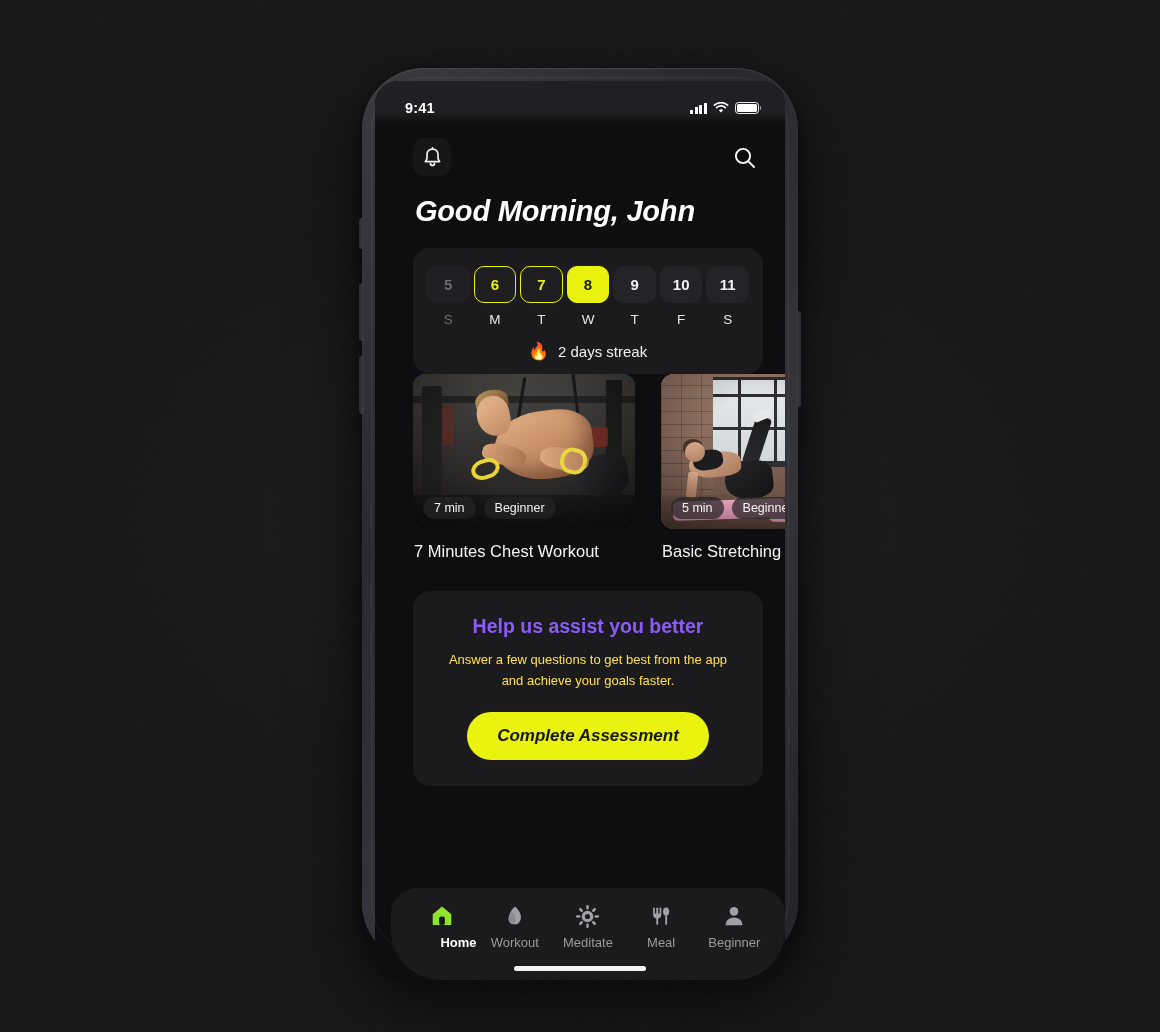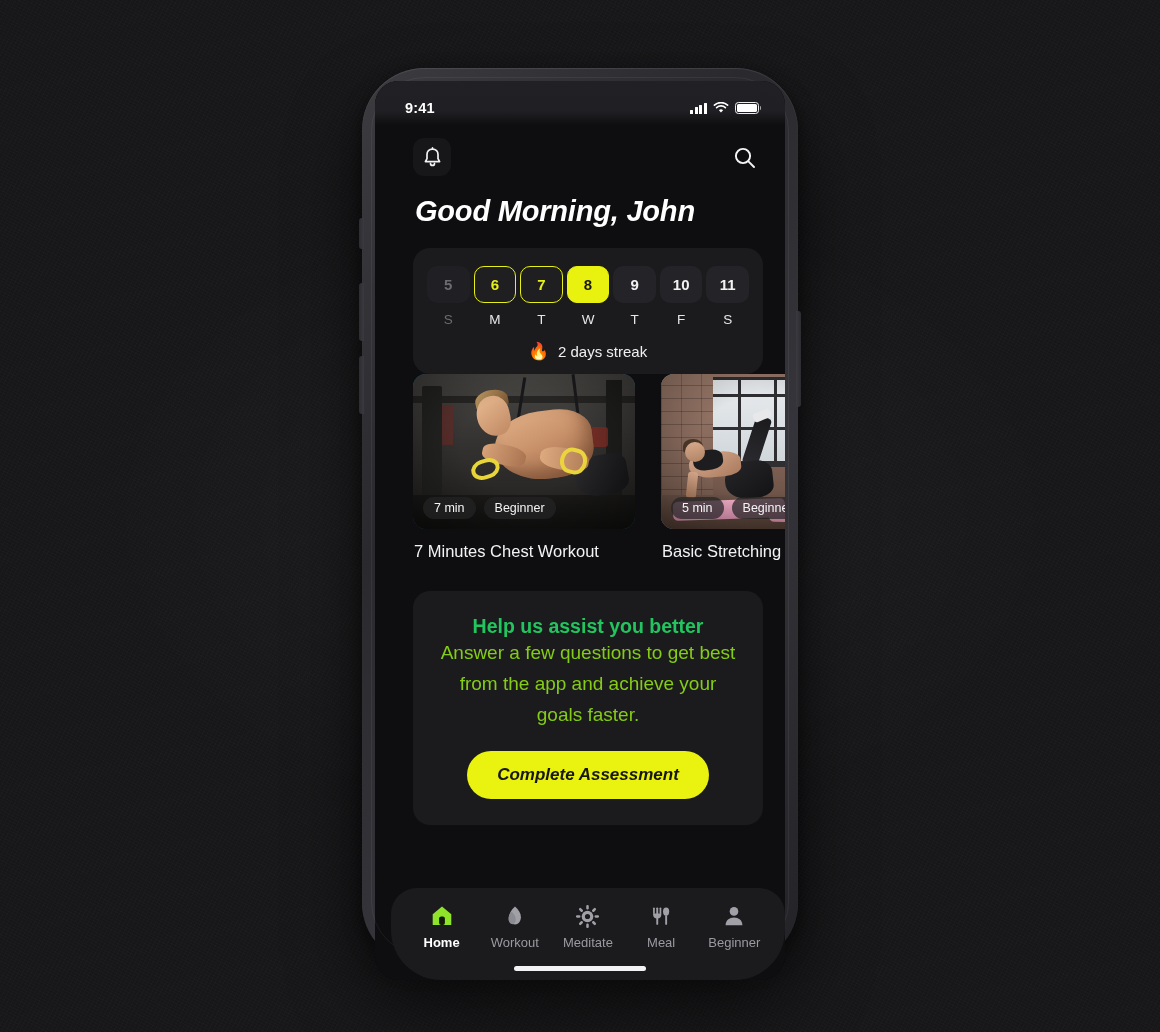--- a/index.html
+++ b/index.html
@@ -442,25 +442,26 @@
   .ph2 .vig { position: absolute; inset: 0; background: radial-gradient(ellipse at 50% 48%, rgba(0,0,0,0) 45%, rgba(0,0,0,0.32) 100%); }
 
   
   .assess {
     margin-top: 30px;
     background: #1b1b1e;
     border-radius: 17px;
     padding: 24px 22px 26px;
     text-align: center;
   }
-  .assess-title { color: #22c55e; font-size: 19.5px; font-weight: bold; }
+  .assess-title { color: #8b5cf6; font-size: 19.5px; font-weight: bold; }
   .assess-sub {
-    color: #84cc16;
-    font-size: 19px;
+    color: #fde047;
+    font-size: 13px;
     line-height: 1.62;
+    margin-top: 11px;
     padding: 0 4px;
   }
   .assess-btn {
     display: inline-block;
     margin-top: 21px;
     background: #eaf20f;
     color: #16160a;
     font-size: 17px;
     font-weight: bold;
     font-style: italic;
@@ -486,21 +487,21 @@
     width: 70px;
     text-align: center;
     cursor: pointer;
   }
   .tab .ico { height: 28px; display: flex; align-items: center; justify-content: center; }
   .tab .lbl {
     margin-top: 5px;
     font-size: 13px;
     color: #9a9aa0;
   }
-  .tab.active .lbl { color: #ffffff; font-weight: bold; }
+  .tab.active .lbl { color: #ffffff; font-weight: bold; text-align: right; }
 
   .home-ind {
     position: absolute;
     bottom: 9px;
     left: 50%;
     transform: translateX(-50%);
     width: 132px; height: 5px;
     background: #f3f3f5;
     border-radius: 3px;
     z-index: 30;

